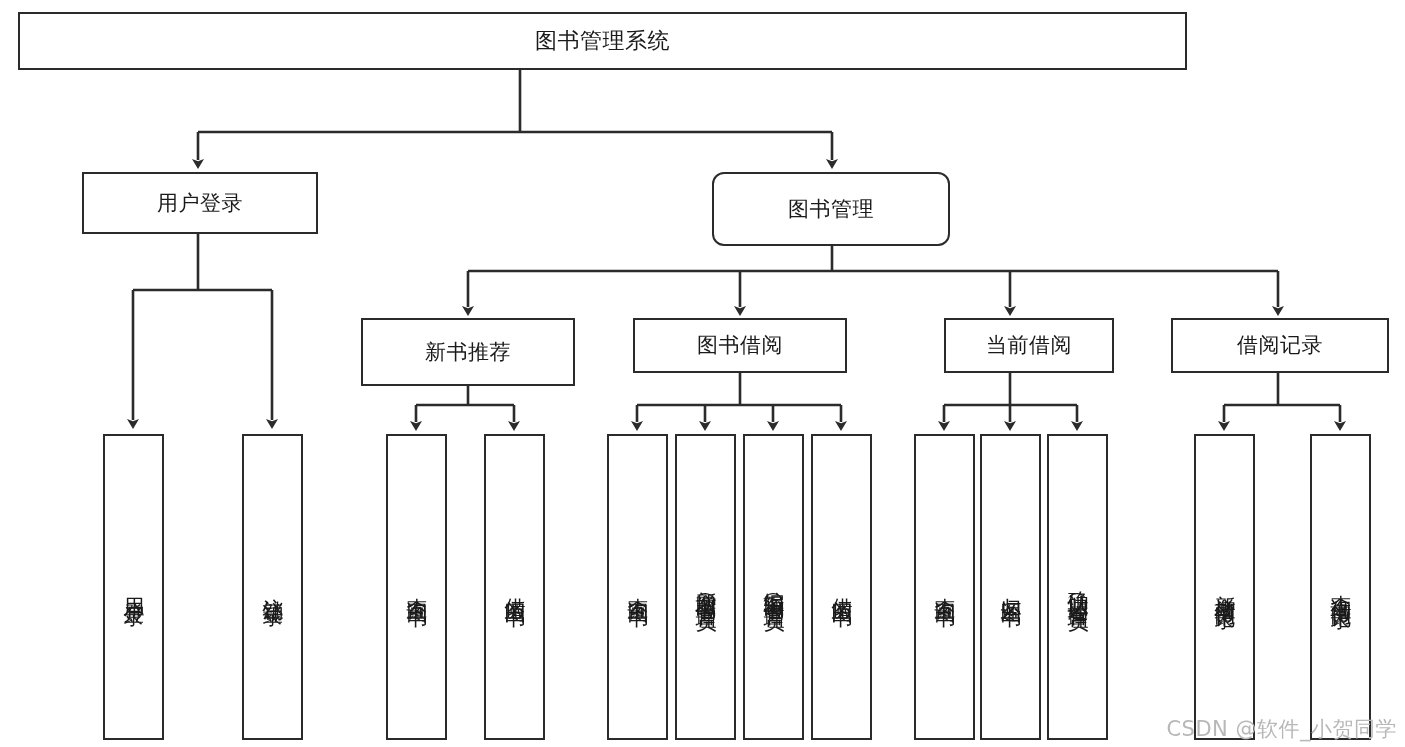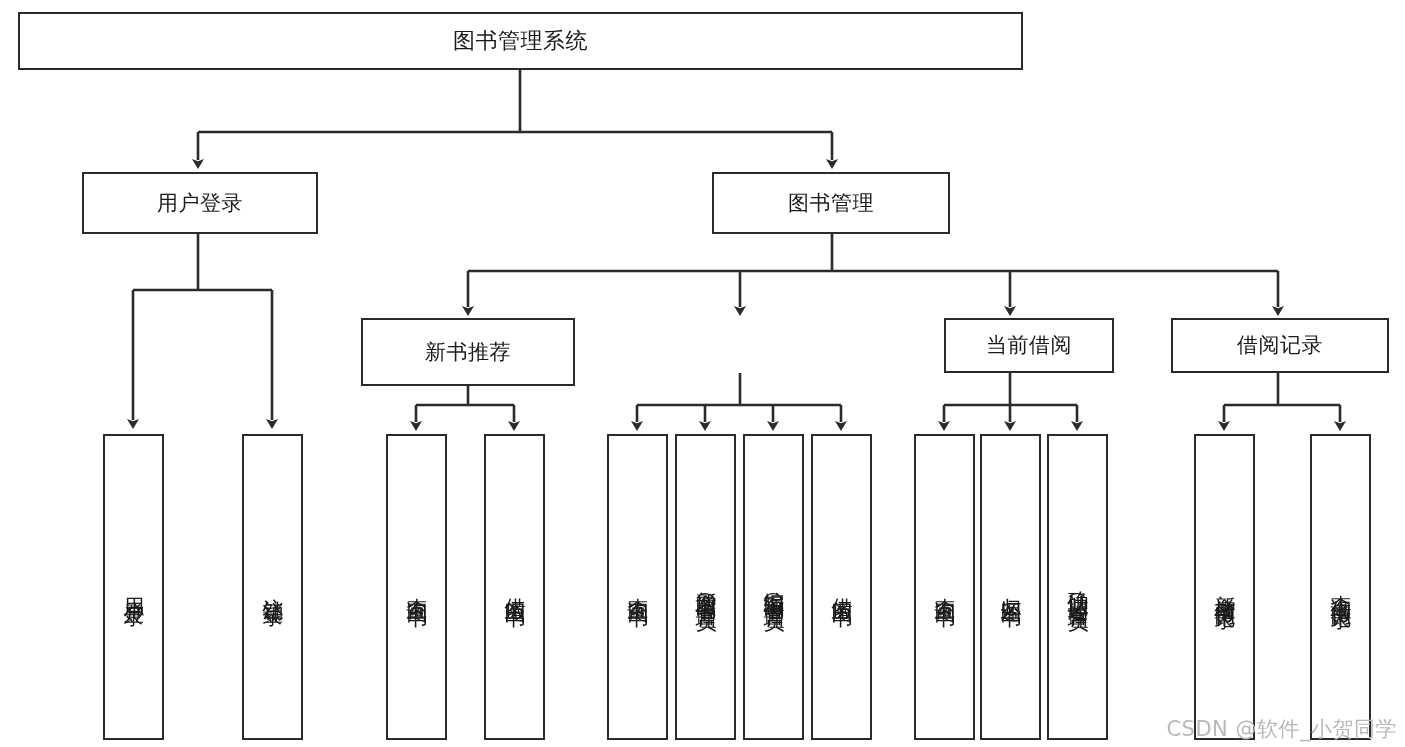--- a/index.html
+++ b/index.html
@@ -118,33 +118,36 @@
       <path d="M1010,405 L1010,422" marker-end="url(#arrow)"></path>
       <path d="M1077,405 L1077,422" marker-end="url(#arrow)"></path>
 
       <path d="M1278,373 L1278,405"></path>
       <path d="M1224,405 L1340,405"></path>
       <path d="M1224,405 L1224,422" marker-end="url(#arrow)"></path>
       <path d="M1340,405 L1340,422" marker-end="url(#arrow)"></path>
     </g>
   </svg>
 
-  <div class="node h root" style="left:18px; top:12px; width:1005px; height:58px;">
+  <div class="node h root" style="left:18px; top:12px; width:1169px; height:58px;">
     <span class="lbl">图书管理系统</span>
   </div>
 
   <div class="node h" style="left:82px; top:172px; width:236px; height:62px;">
     <span class="lbl">用户登录</span>
   </div>
-  <div class="node h" style="left:712px; top:172px; width:238px; height:62px;">
+  <div class="node h" style="left:712px; top:172px; width:238px; height:74px;border-radius:12px;">
     <span class="lbl">图书管理</span>
   </div>
 
   <div class="node h" style="left:361px; top:318px; width:214px; height:68px;">
     <span class="lbl">新书推荐</span>
+  </div>
+  <div class="node h" style="left:633px; top:318px; width:214px; height:55px;">
+    <span class="lbl">图书借阅</span>
   </div>
   <div class="node h" style="left:903px; top:318px; width:170px; height:55px;margin-left:41px;">
     <span class="lbl">当前借阅</span>
   </div>
   <div class="node h" style="left:1171px; top:318px; width:218px; height:55px;">
     <span class="lbl">借阅记录</span>
   </div>
 
   <div class="node v" style="left:103px; top:434px; width:61px; height:306px;">
     <span class="lbl">用户登录</span>

